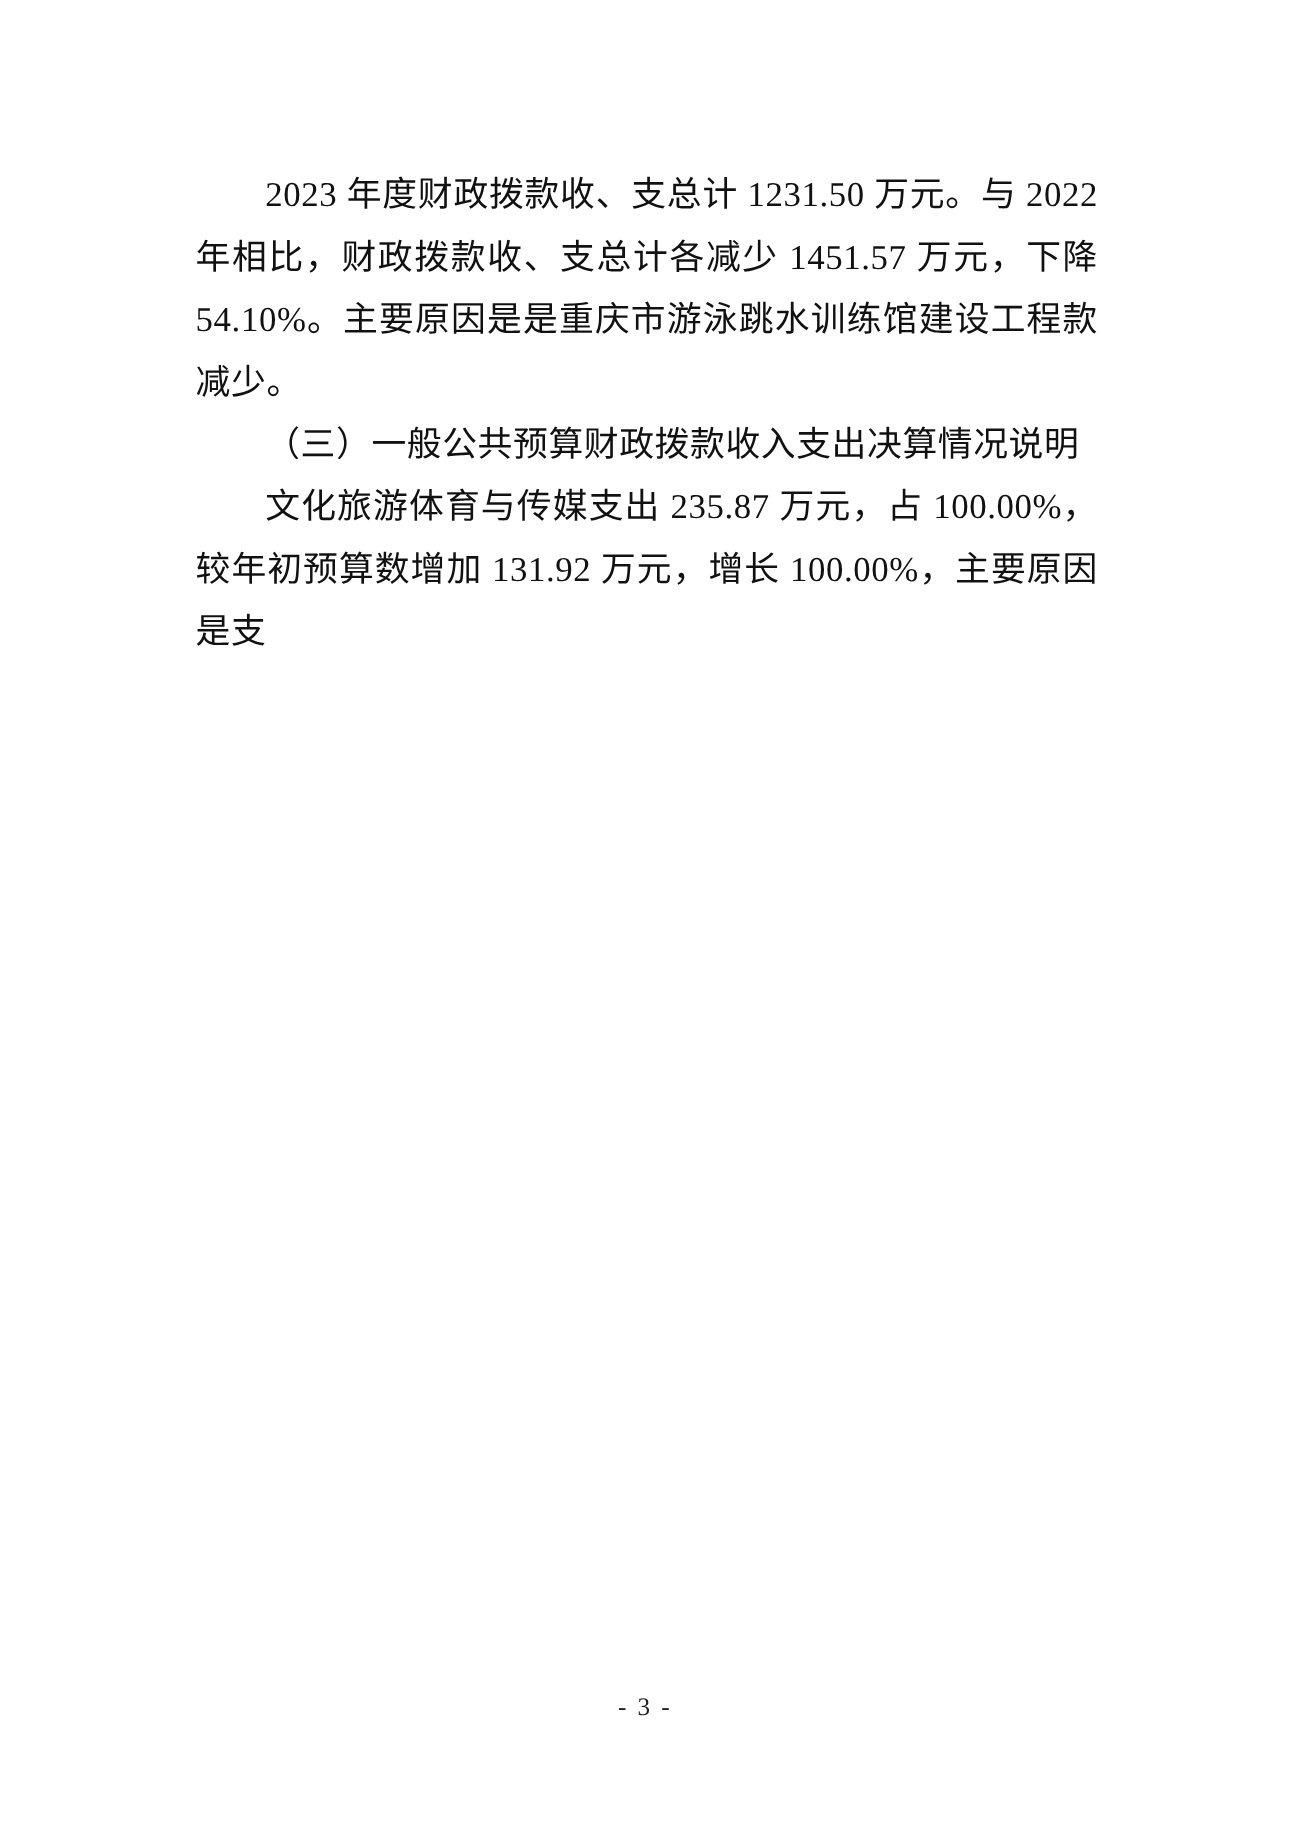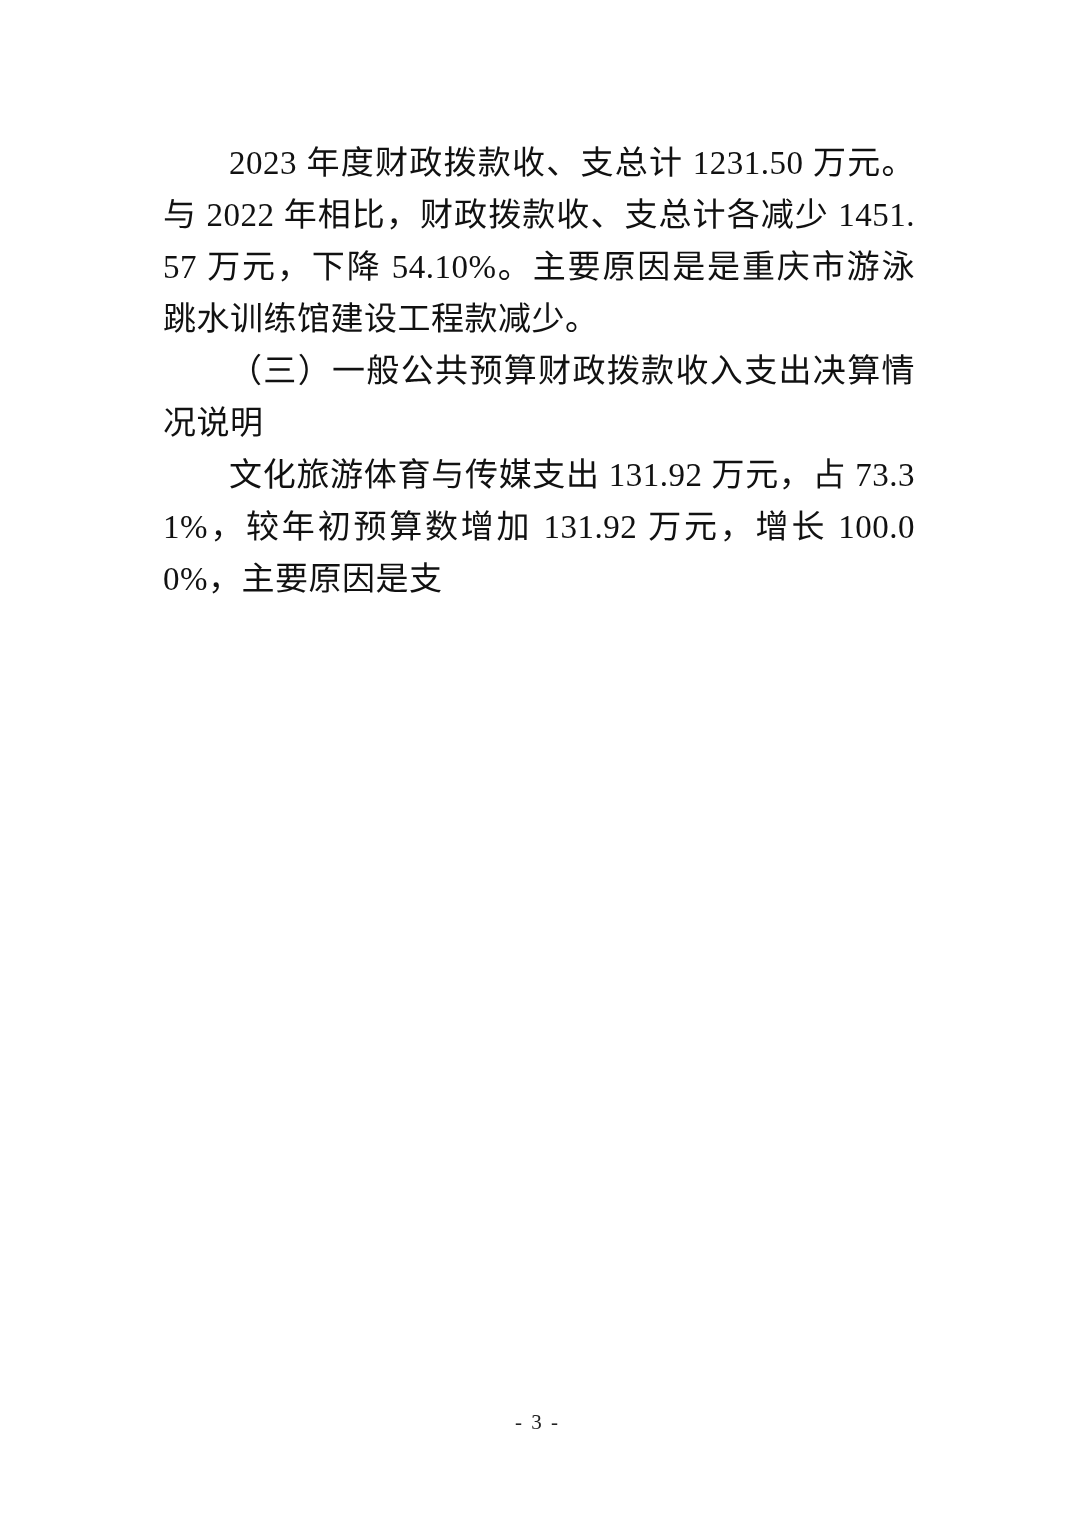--- a/index.html
+++ b/index.html
@@ -17,21 +17,21 @@
     color: #111111;
   }
   .content {
     position: absolute;
     top: 137px;
     left: 163px;
     width: 752px;
   }
   .content p {
     margin: 0;
-    font-size: 33px;
+    font-size: 29px;
     line-height: 52px;
     text-align: justify;
     text-align-last: left;
     text-indent: 2em;
     letter-spacing: 0.5px;
     word-break: break-all;
   }
   .content p.heading {
     font-weight: normal;
   }
@@ -46,16 +46,16 @@
     letter-spacing: 2px;
   }
 </style>
 </head>
 <body>
 
 <div class="page">
   <div class="content">
     <p>2023 年度财政拨款收、支总计 1231.50 万元。与 2022 年相比，财政拨款收、支总计各减少 1451.57 万元，下降 54.10%。主要原因是是重庆市游泳跳水训练馆建设工程款减少。</p>
     <p class="heading">（三）一般公共预算财政拨款收入支出决算情况说明</p>
-    <p>文化旅游体育与传媒支出 131.92 万元，占 73.31%，较年初预算数增加 131.92 万元，增长 100.00%，主要原因是支</p>
+    <p>文化旅游体育与传媒支出 235.87 万元，占 100.00%，较年初预算数增加 131.92 万元，增长 100.00%，主要原因是支</p>
   </div>
   <div class="footer">- 3 -</div>
 </div>
 
 </body></html>

